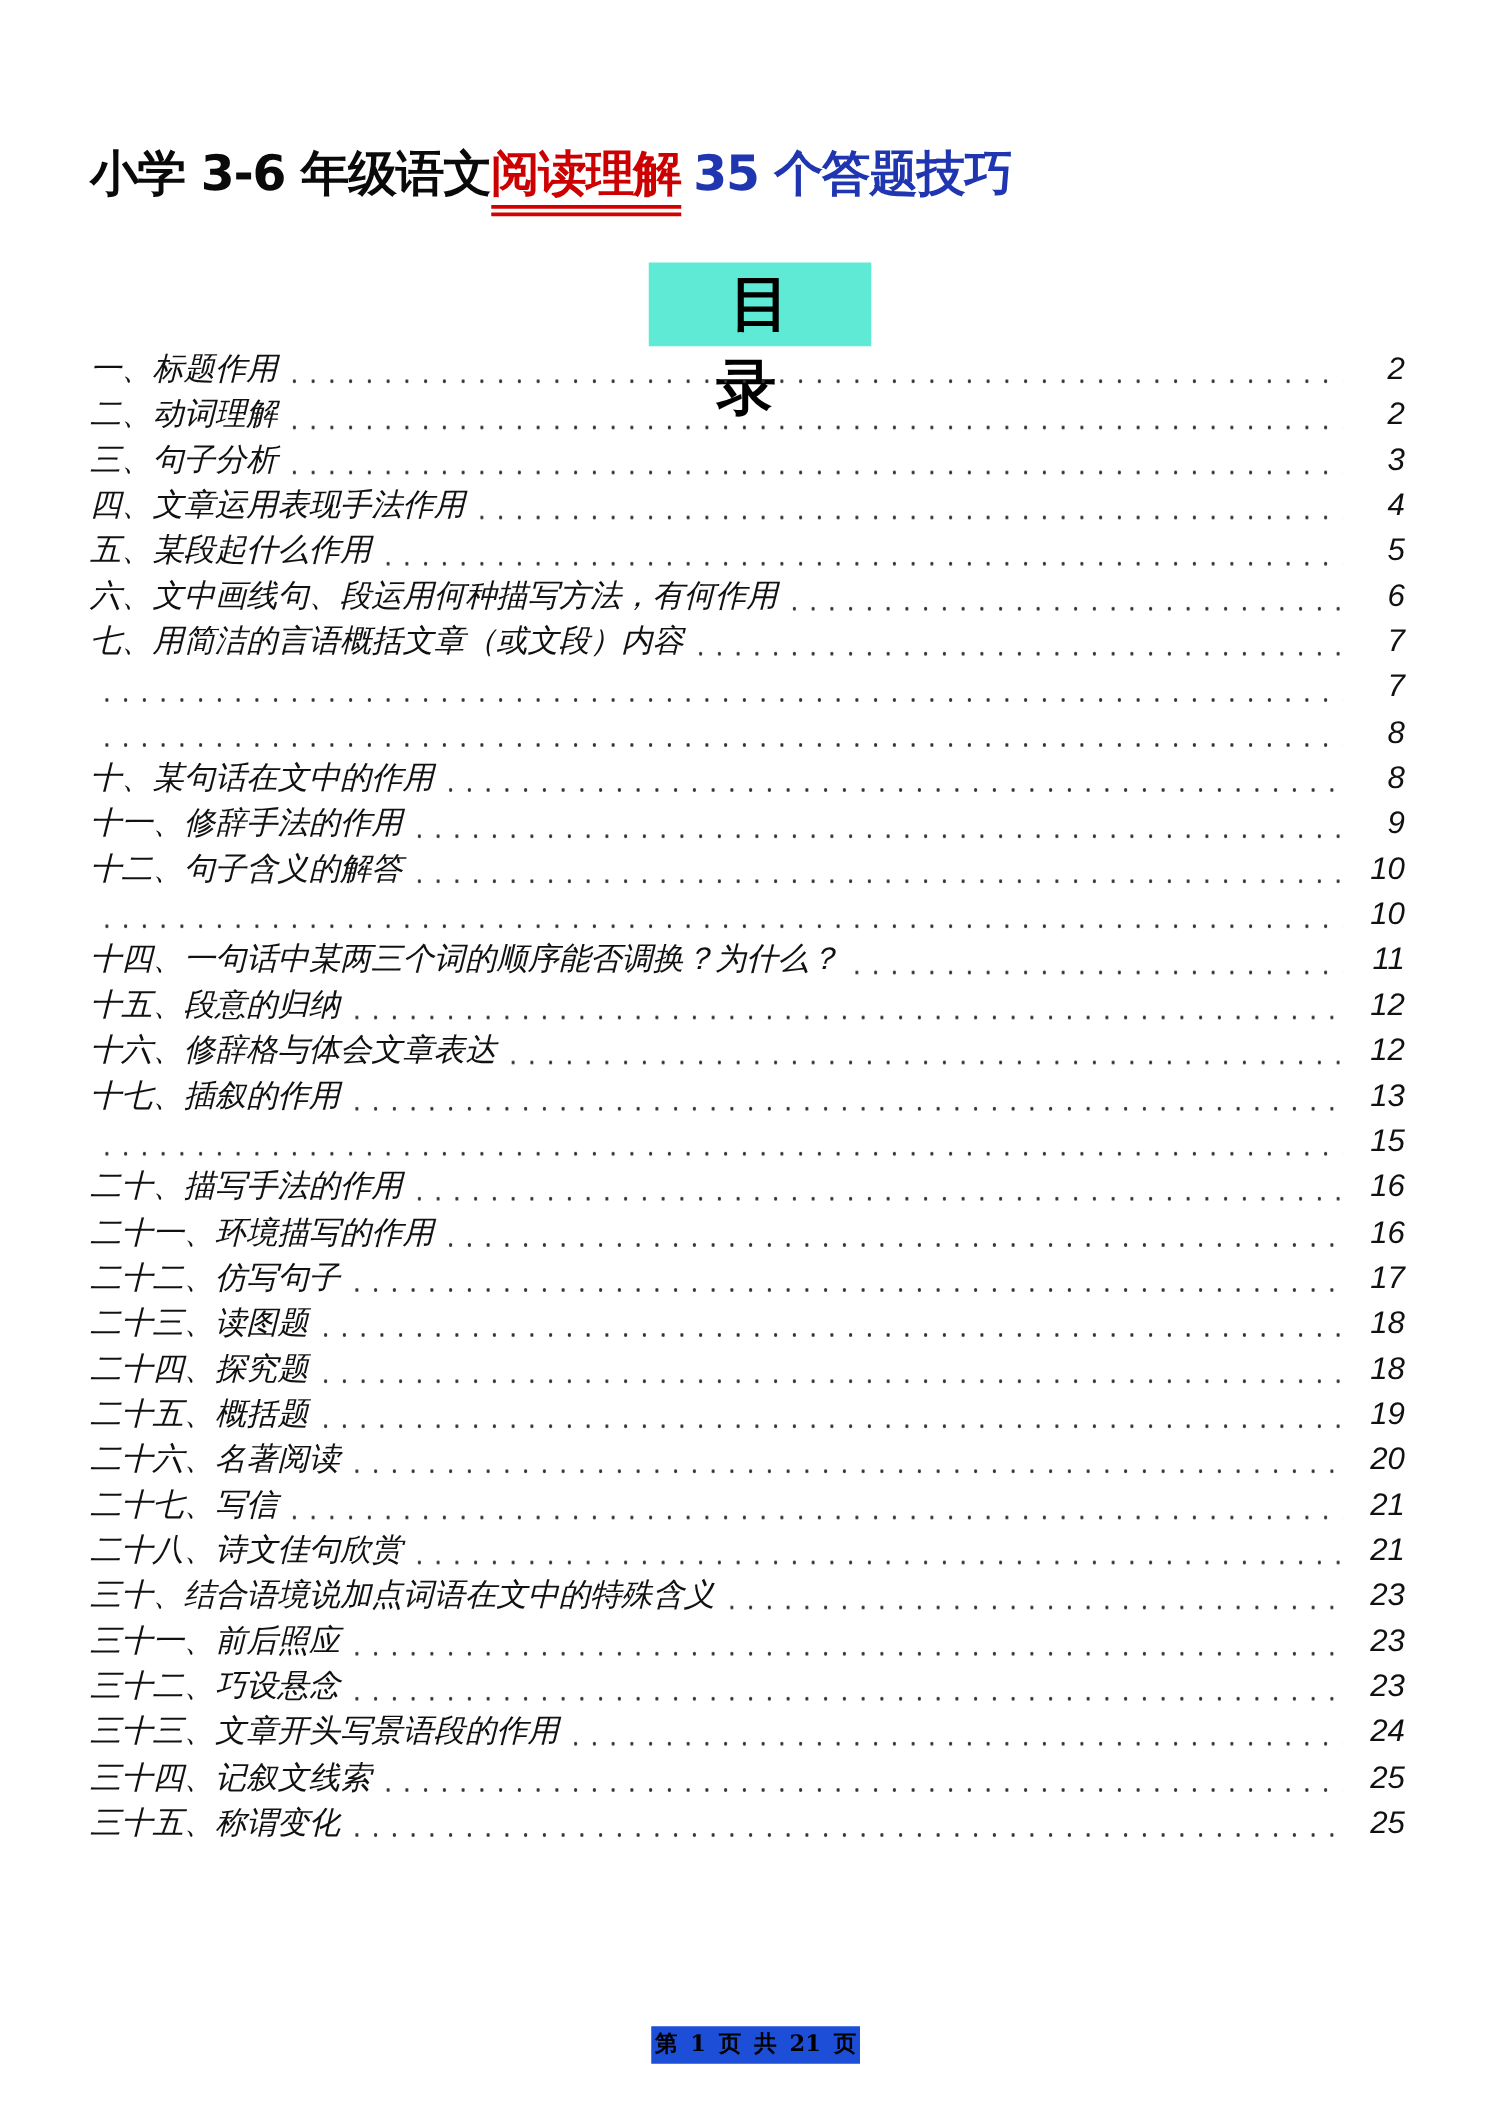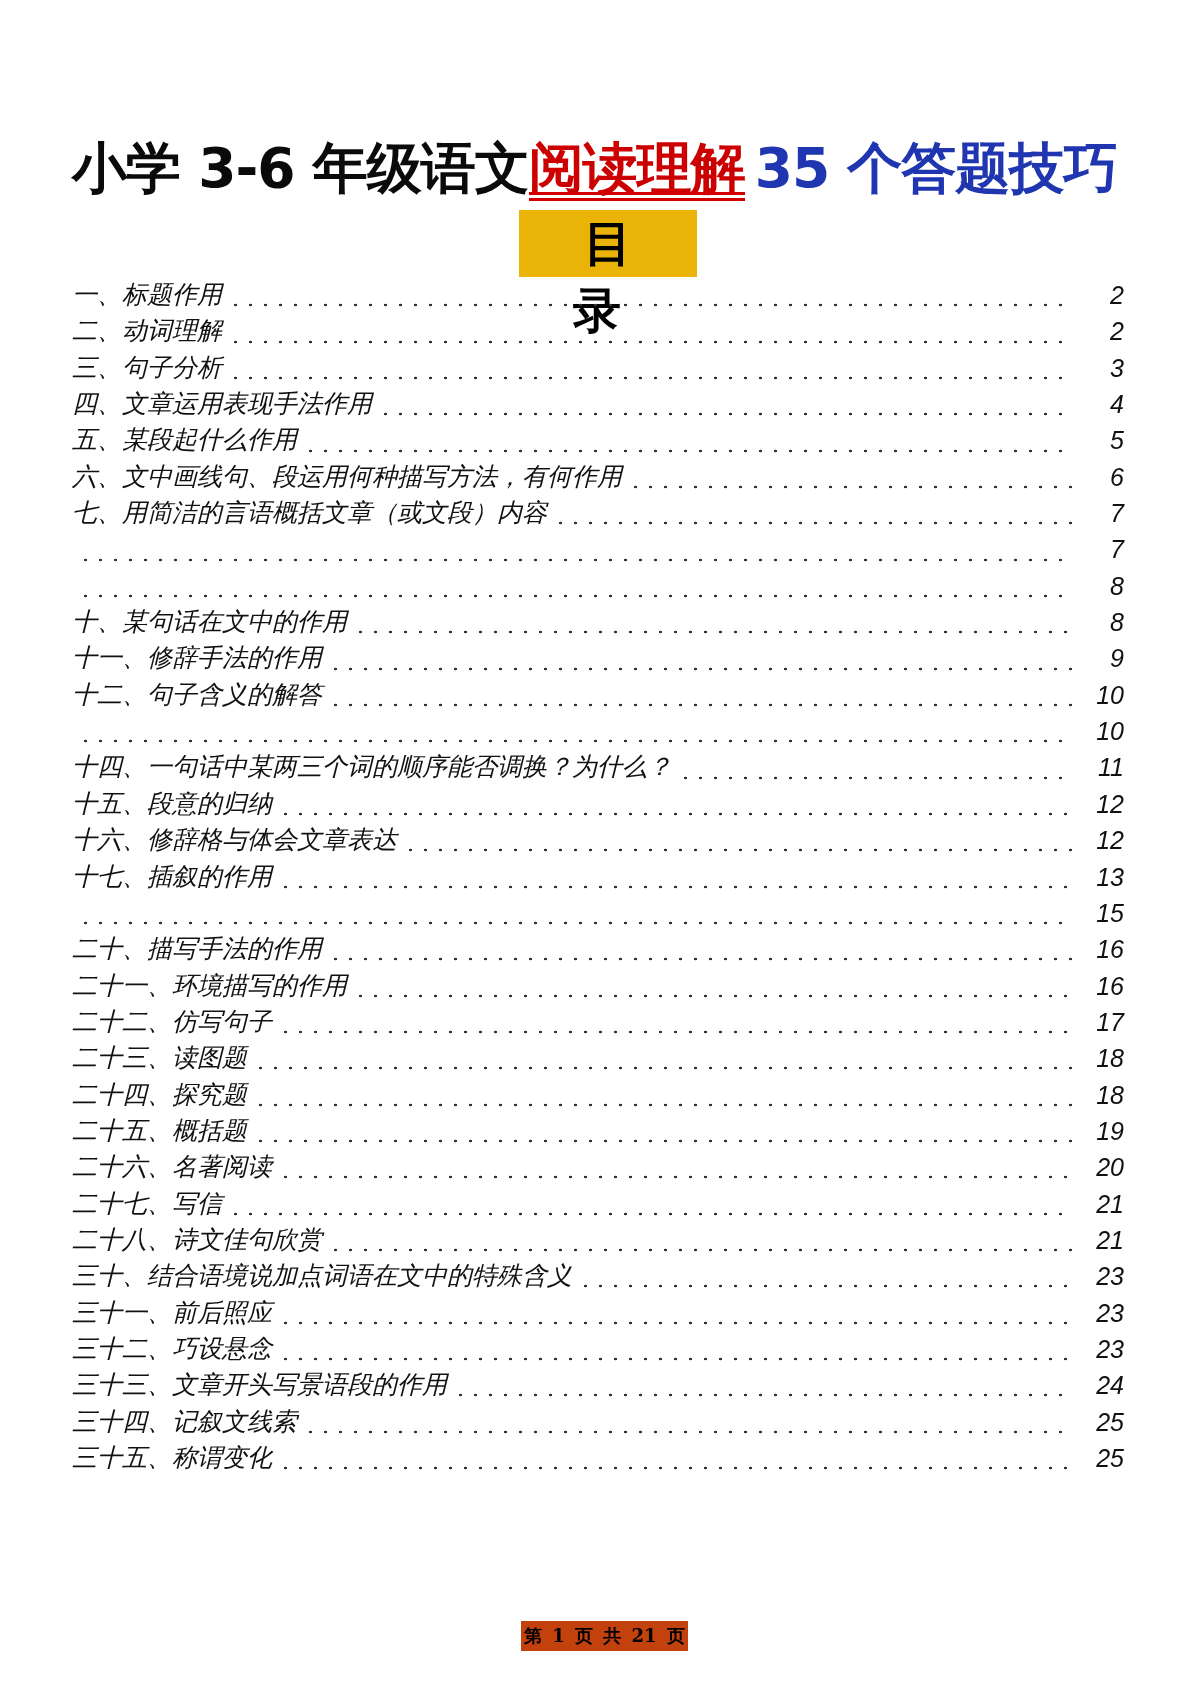--- a/index.html
+++ b/index.html
@@ -1,37 +1,37 @@
 <!DOCTYPE html>
 <html><head>
 <meta charset="utf-8">
 <style>
   html, body { margin: 0; padding: 0; background: #ffffff; }
   body { width: 1191px; height: 1684px; position: relative; overflow: hidden;
          font-family: "DejaVu Sans", "Liberation Sans", sans-serif; color: #111; }
-  .title { position: absolute; left: 72px; top: 96px; width: 1060px; height: 70px;
-           white-space: nowrap; font-weight: bold; font-size: 55px; line-height: 70px;
+  .title { position: absolute; left: 72px; top: 79px; width: 1060px; height: 70px;
+           white-space: nowrap; font-weight: bold; font-size: 39px; line-height: 70px;
            letter-spacing: -1px; }
   .title .t-black { color: #0a0a0a; }
   .title .t-red { color: #cc0000; position: relative; display: inline-block; }
   .title .t-red::after { content: ""; position: absolute; left: 0; right: 0; bottom: 2px;
            height: 3px; border-top: 3px solid #d40000; border-bottom: 3px solid #d40000; }
   .title .t-blue { color: #1f36b0; margin-left: 10px; }
   .toc-heading { position: absolute; left: 519px; top: 210px; width: 178px; height: 67px;
-           background: #eab308; color: #000; font-weight: bold; font-size: 48px;
+           background: #5eead4; color: #000; font-weight: bold; font-size: 48px;
            line-height: 67px; text-align: center; letter-spacing: 22px; text-indent: 22px; }
   .toc { position: absolute; left: 72px; top: 280px; width: 1052px; margin: 0; padding: 0; list-style: none; }
   .toc-row { display: flex; align-items: flex-start; height: 36.35px; font-size: 25px; line-height: 30px; font-style: italic; }
   .toc-label { white-space: nowrap; flex: 0 0 auto; }
   .toc-dots { flex: 1 1 auto; margin: 0 6px; height: 6px; align-self: center; margin-top: 14px;
            background-image: radial-gradient(circle, #333 1.2px, transparent 1.6px);
            background-size: 15px 6px; background-repeat: repeat-x; background-position: left center; }
   .toc-page { flex: 0 0 44px; text-align: right; white-space: nowrap; font-family: "Liberation Sans", sans-serif; }
   .footer { position: absolute; left: 521px; top: 1621px; height: 30px; padding: 0 3px;
-           background: #c2410c; color: #000; font-family: "DejaVu Serif", "Liberation Serif", serif;
+           background: #1d4ed8; color: #000; font-family: "DejaVu Serif", "Liberation Serif", serif;
            font-weight: bold; font-size: 18px; line-height: 30px; word-spacing: 4px; white-space: nowrap; }
 </style>
 </head>
 <body>
 
 <h1 class="title">
   <span class="t-black">小学 3-6 年级语文</span><span class="t-red">阅读理解</span><span class="t-blue">35 个答题技巧</span>
 </h1>
 
 <div class="toc-heading">目 录</div>

